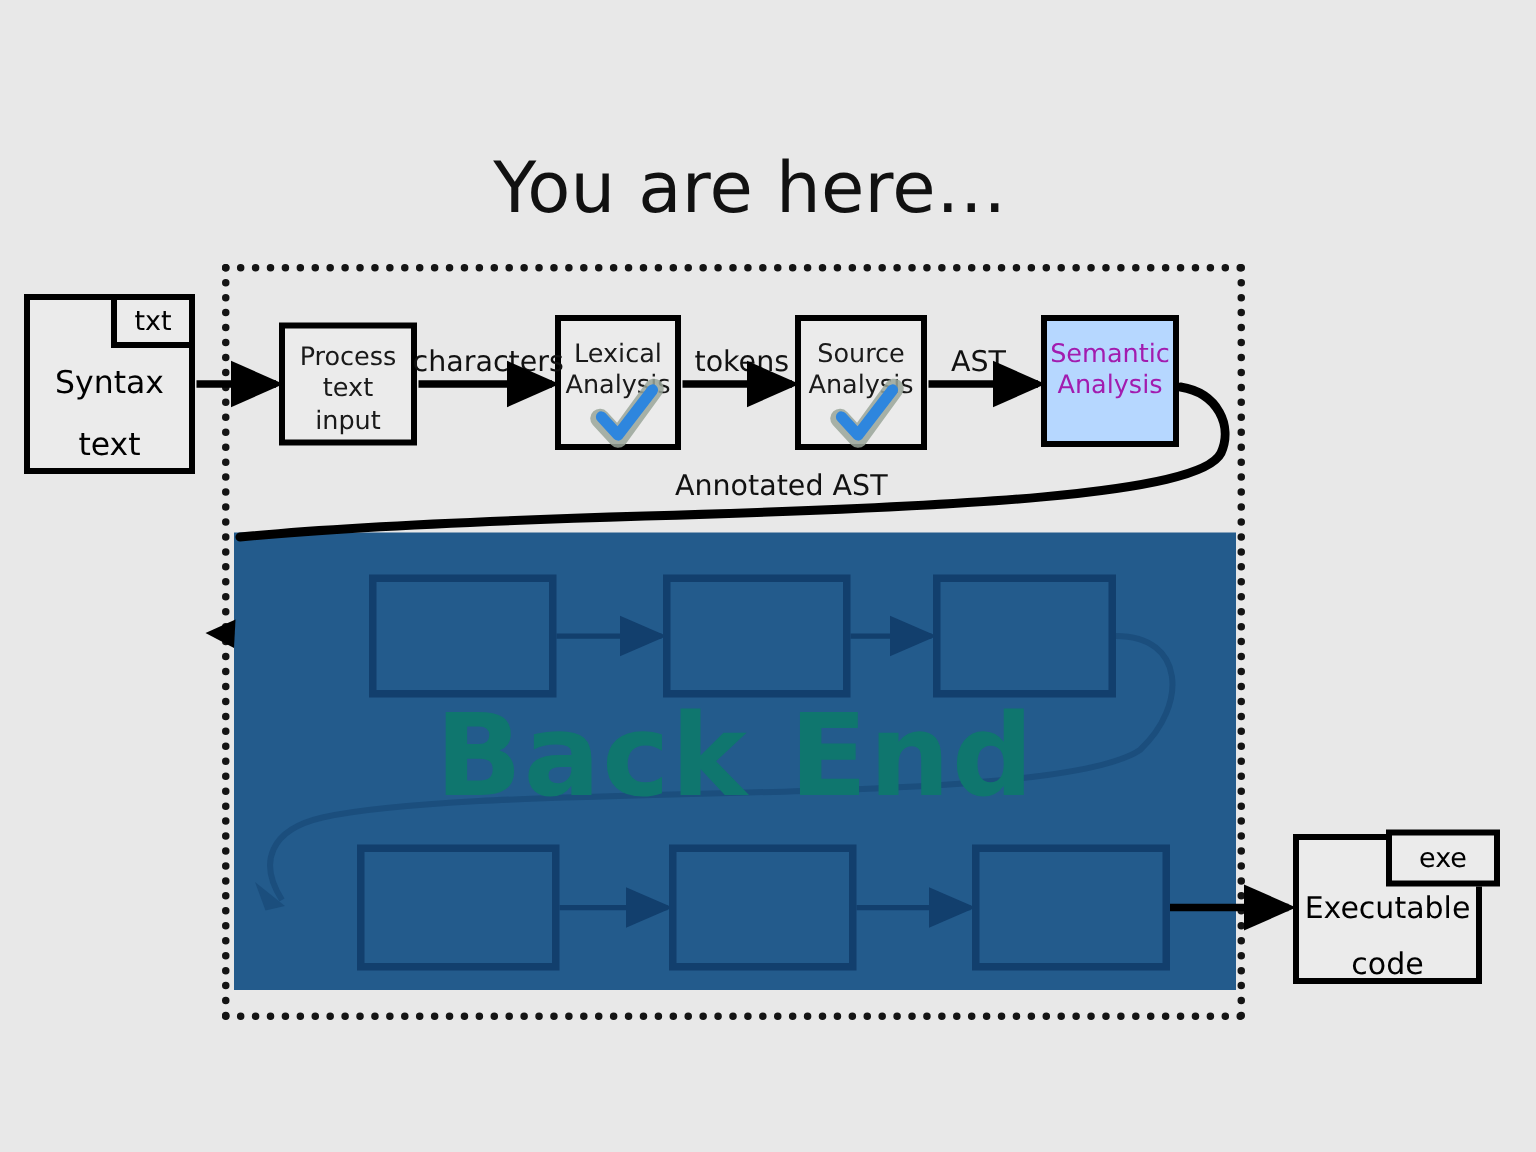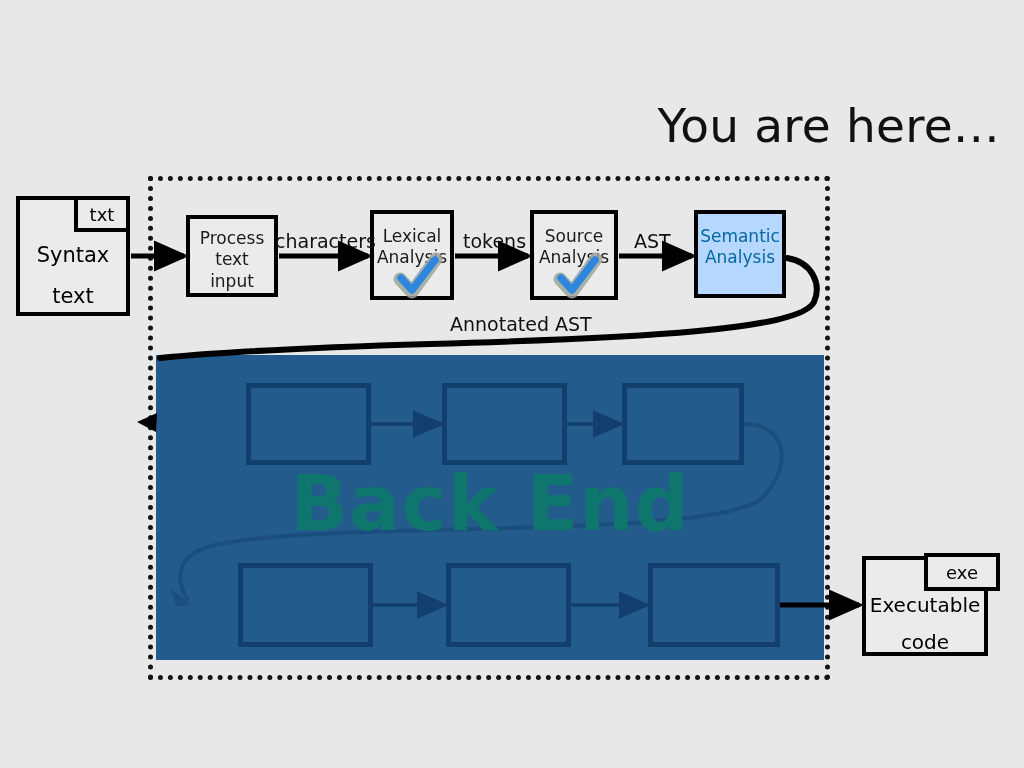--- a/index.html
+++ b/index.html
@@ -22,21 +22,21 @@
     width: 1024px;
     height: 768px;
   }
 
   
   #slide-title {
     position: absolute;
     left: 0;
     top: 100px;
     width: 1000px;
-    text-align: right;
+    text-align: center;
     font-size: 47px;
     font-weight: 400;
     letter-spacing: 0.2px;
     color: #111111;
     line-height: 1.1;
   }
 
   
   #compiler-region {
     position: absolute;
@@ -95,21 +95,21 @@
     align-items: flex-start;
     justify-content: center;
     padding-top: 12px;
     font-size: 17px;
     line-height: 1.26;
     text-align: center;
     color: #1a1a1a;
   }
   .stage-box.highlight {
     background: #b6d7ff;
-    color: #0369a1;
+    color: #a21caf;
   }
   #box-process { left: 186px; top: 215px; width: 92px; height: 82px; padding-top: 9px; }
   #box-lexical { left: 370px; top: 210px; width: 84px; height: 90px; }
   #box-syntax  { left: 530px; top: 210px; width: 88px; height: 90px; }
   #box-semantic{ left: 694px; top: 210px; width: 92px; height: 88px; }
 
   
   .edge-label {
     position: absolute;
     font-size: 19px;

